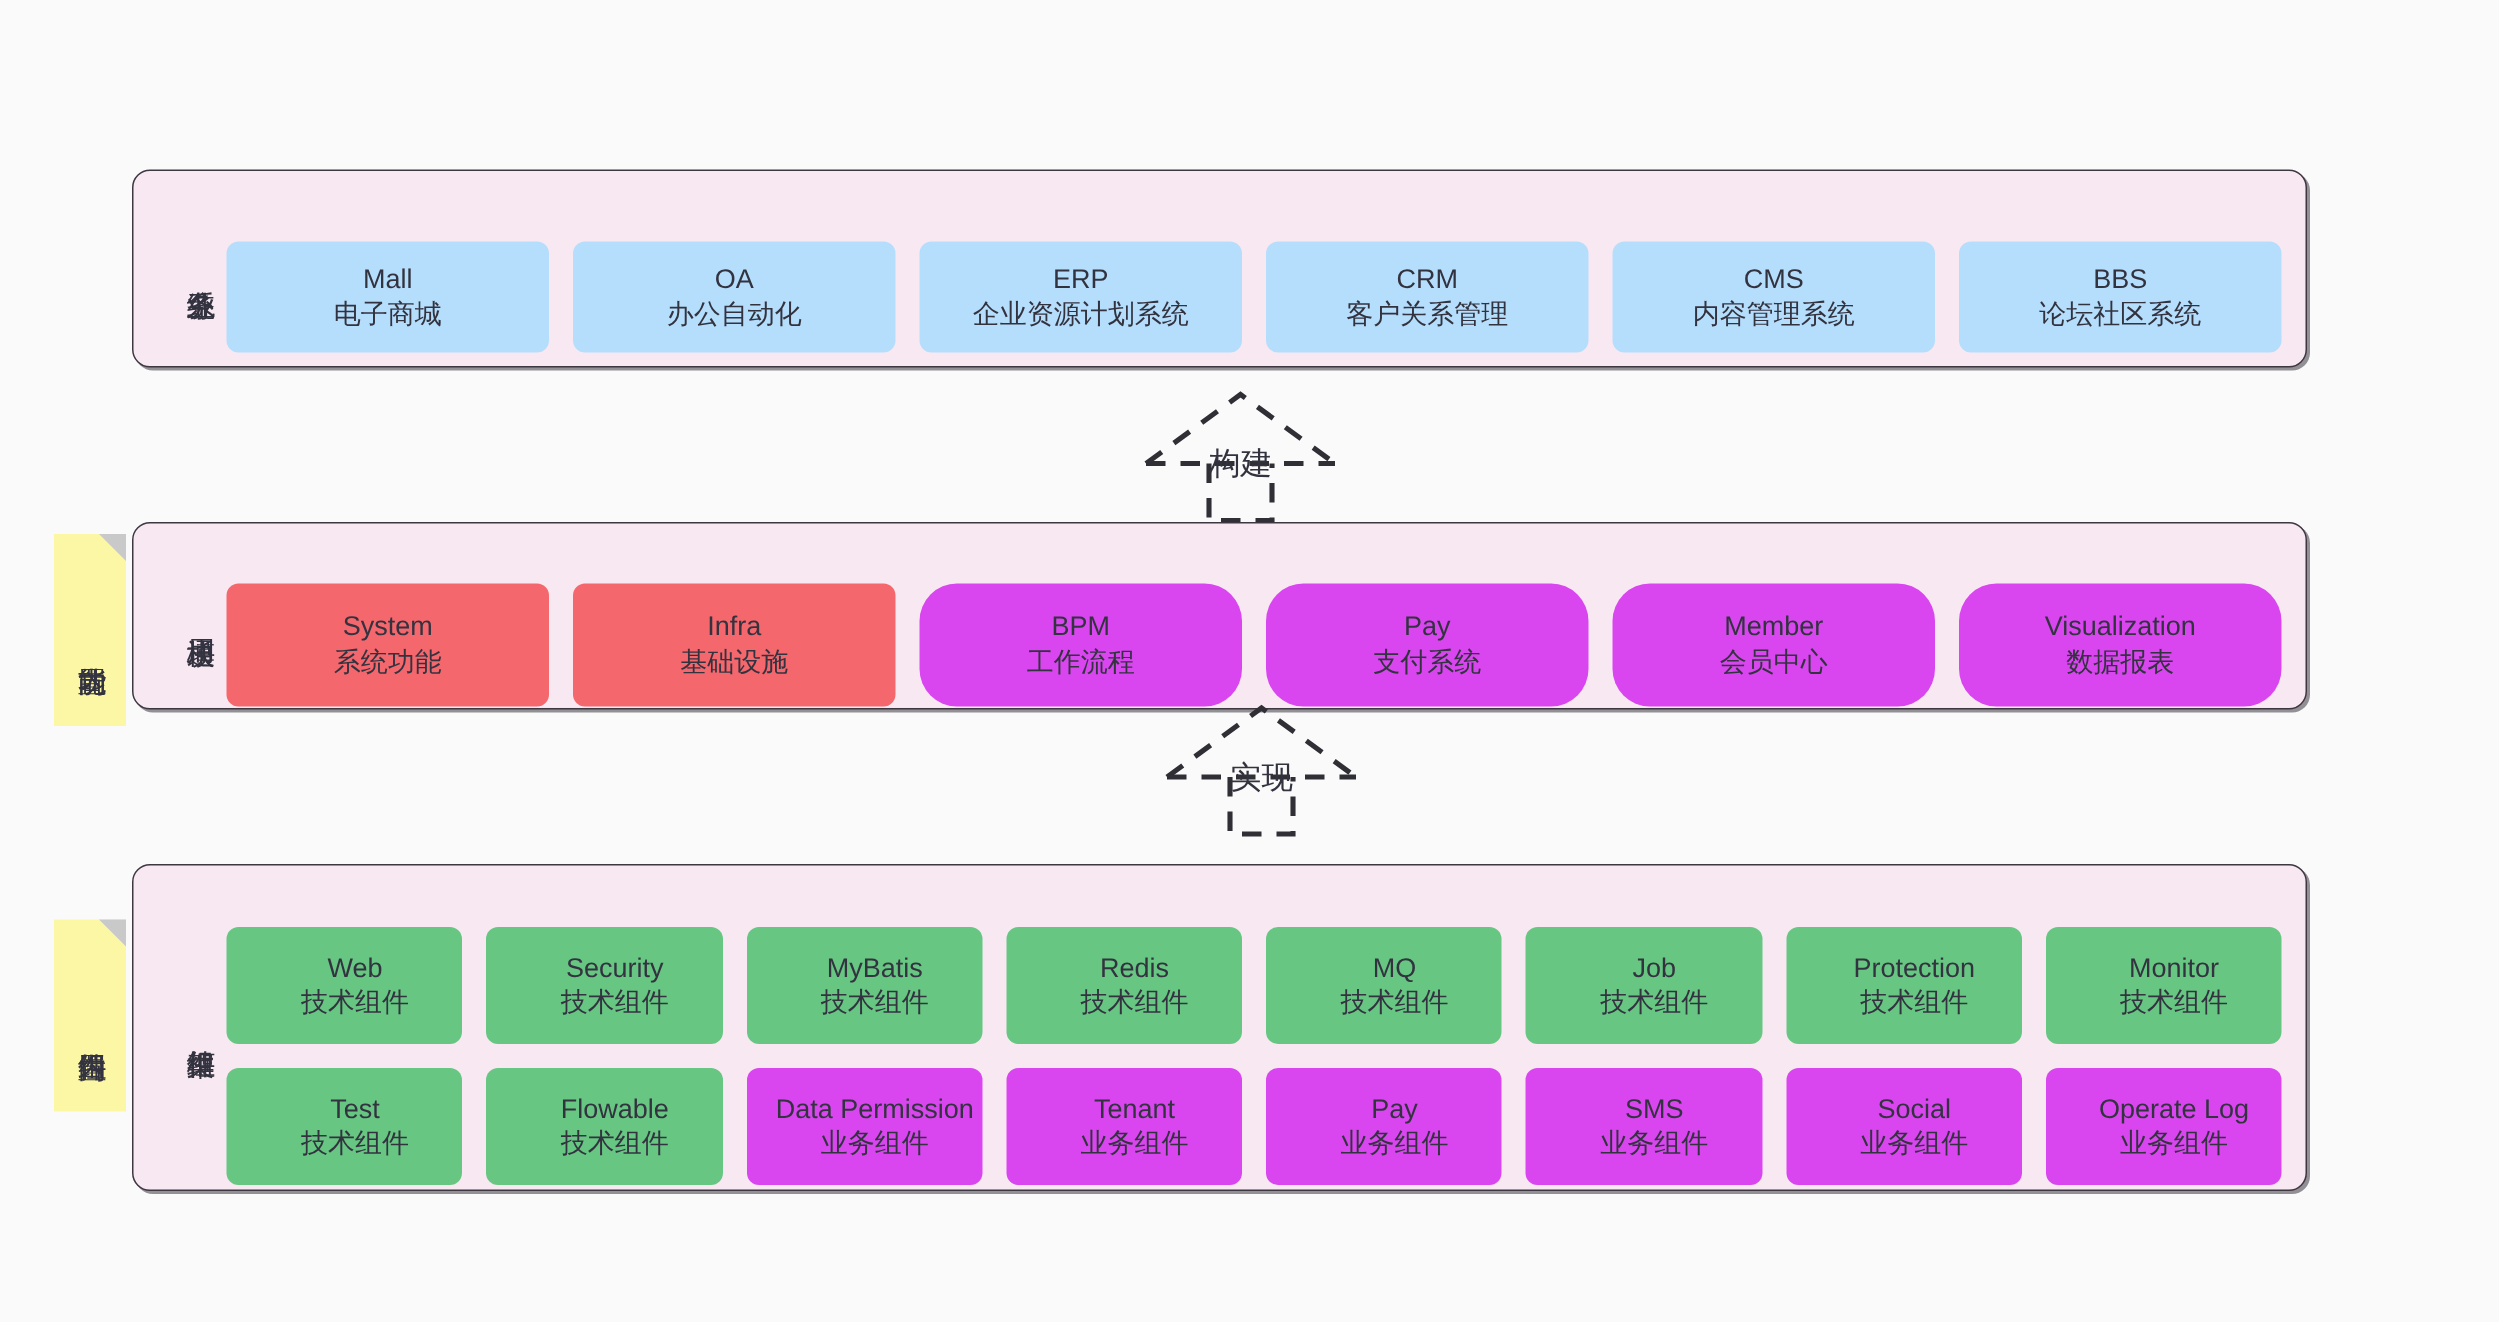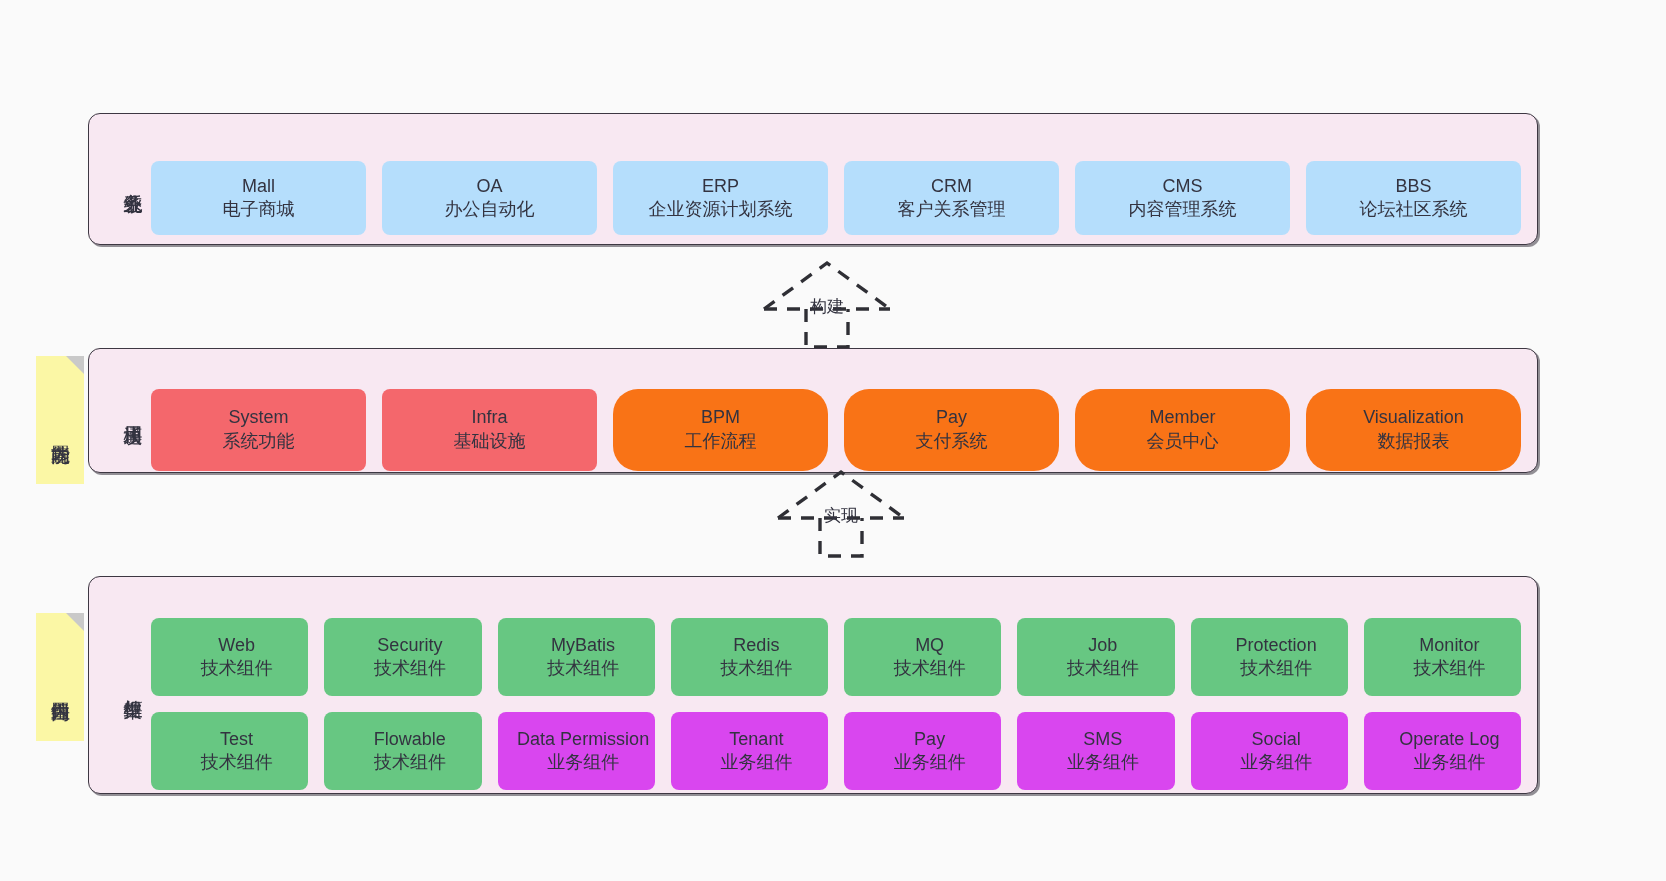--- a/index.html
+++ b/index.html
@@ -86,21 +86,21 @@
   .node .n-en { white-space: nowrap; }
   .node .n-cn { white-space: nowrap; }
   .node.wrap-en .n-en { white-space: normal; }
 
   .layer-biz .node { height: 74px; background: #b5defc; }
   .layer-common .node { height: 82px; }
   .layer-frame .node { height: 78px; padding-left: 18px; }
 
   .c-blue       { background: #b5defc; }
   .c-red        { background: #f4676c; }
-  .c-pink       { background: #f97316; border-radius: 25px; }
+  .c-pink       { background: #d946ef; border-radius: 25px; }
   .c-green      { background: #67c782; }
   .c-lightgreen { background: #d946ef; }
 
   
   .sticky {
     position: absolute;
     width: 48px;
     background: #fbf7a5;
     box-sizing: border-box;
     display: flex;
@@ -133,21 +133,21 @@
     position: absolute;
     width: 150px;
     height: 92px;
   }
   .arrow svg { display: block; }
   .arrow-label {
     position: absolute;
     left: 50%;
     transform: translateX(-50%);
     top: 38px;
-    font-size: 17px;
+    font-size: 21px;
     color: #333340;
     background: transparent;
     white-space: nowrap;
     user-select: none;
   }
 </style>
 </head>
 <body>
 
 <div id="canvas">

